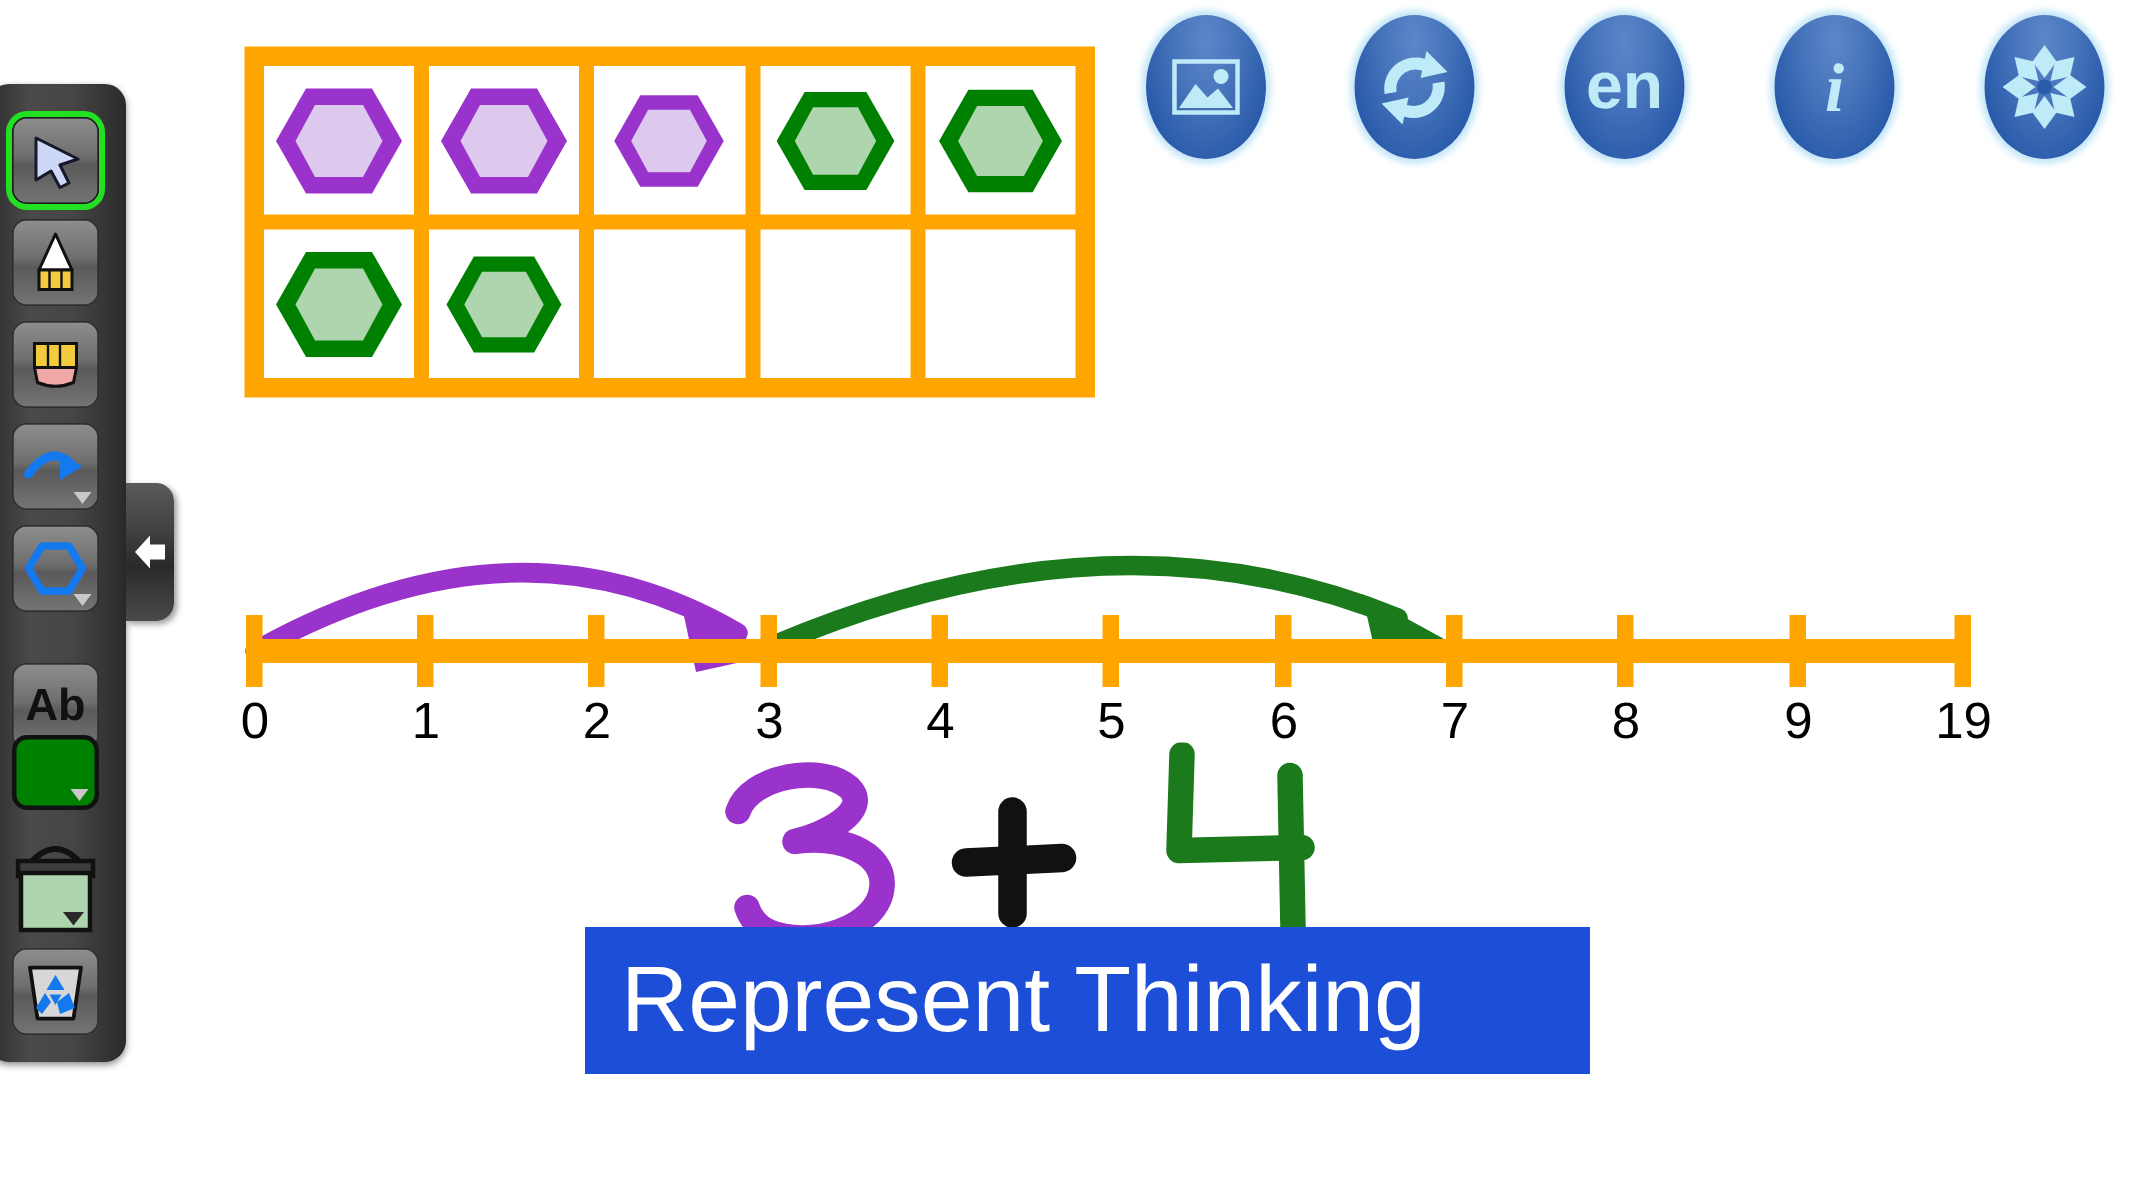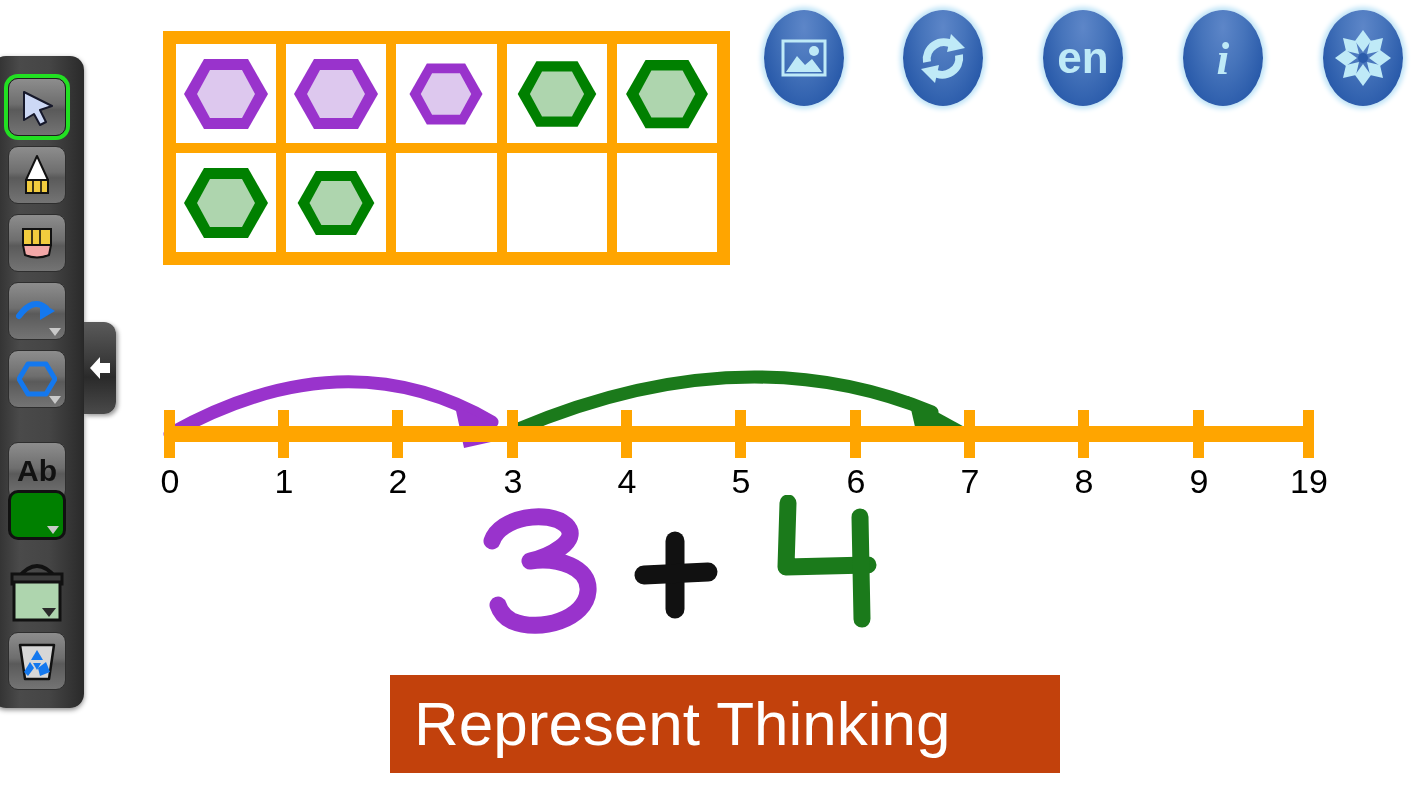--- a/index.html
+++ b/index.html
@@ -95,23 +95,23 @@
     font-family: "Liberation Sans", sans-serif;
     transform: translateX(-50%);
     white-space: nowrap;
   }
 
   
   #equation { position: absolute; left: 470px; top: 495px; width: 480px; height: 160px; }
 
   
   #title-banner {
-    position: absolute; left: 390px; top: 675px;
+    position: absolute; left: 390px; top: 618px;
     width: 670px; height: 98px;
-    background: #c2410c;
+    background: #1d4ed8;
     display: flex; align-items: center;
     padding-left: 24px;
   }
   #title-banner .banner-text {
     color: #ffffff; font-size: 62px;
     font-family: "Liberation Sans", sans-serif;
     letter-spacing: 0px; line-height: 1;
   }
 </style>
 </head>

